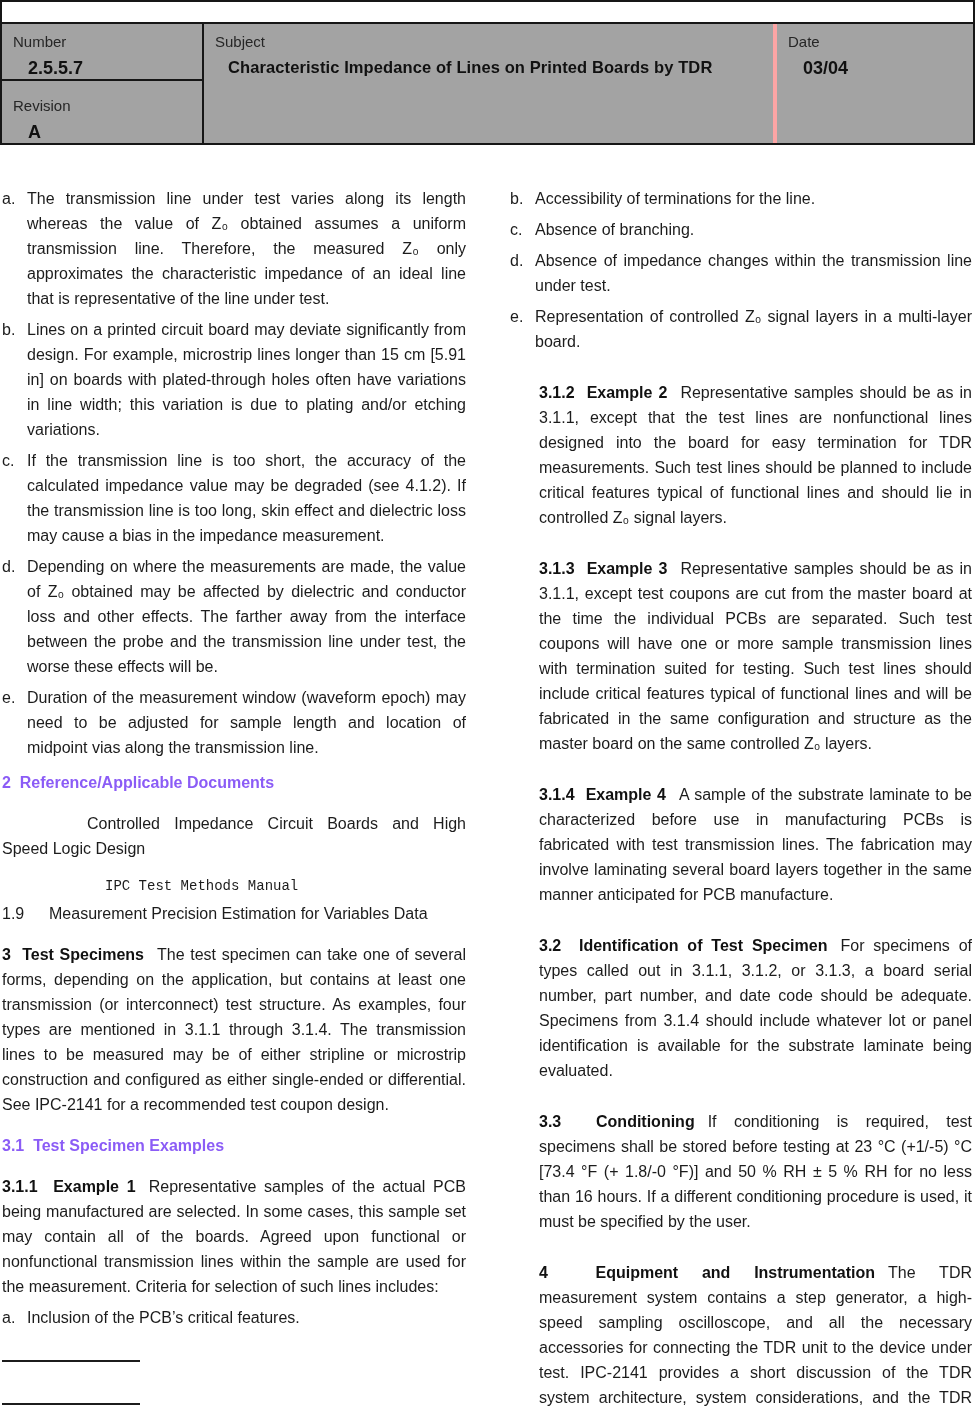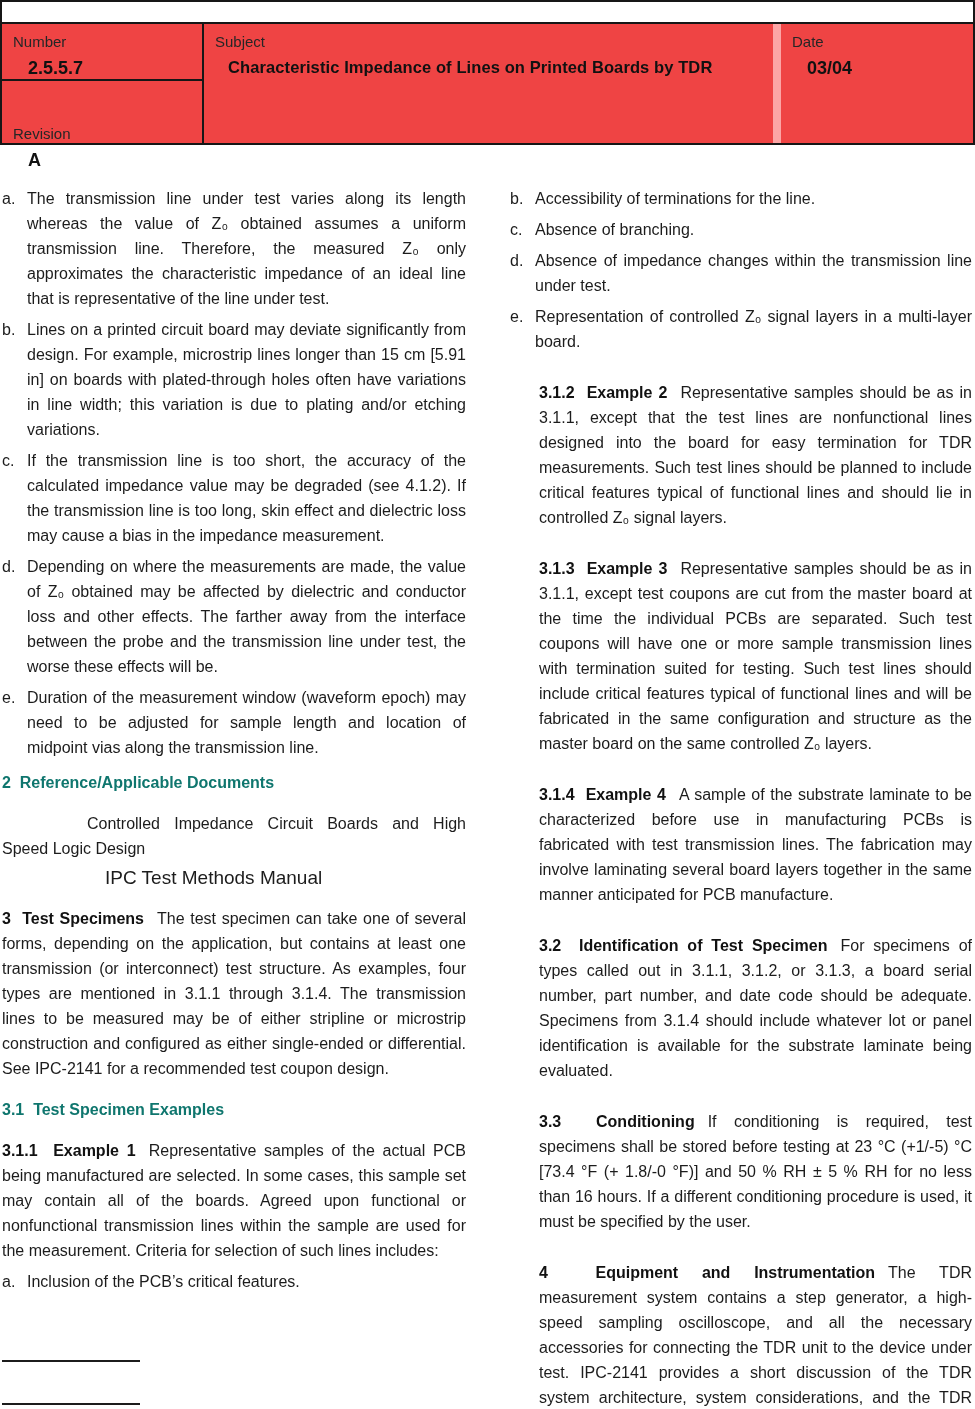--- a/index.html
+++ b/index.html
@@ -20,33 +20,33 @@
     position:absolute; left:0; top:0;
     width:975px; height:24px;
     border:2px solid #161616;
     background:#ffffff;
   }
   .hdr-table {
     position:absolute; left:0; top:22px;
     width:975px; height:123px;
     border:2px solid #161616;
     display:flex;
-    background:#ef4444;
+    background:#a3a3a3;
   }
   .col-number {
     width:202px; border-right:2px solid #161616;
     display:flex; flex-direction:column;
   }
   .cell-number {
     height:62px; border-bottom:2px solid #161616;
     padding:9px 0 0 11px;
   }
-  .cell-revision { flex:1; padding:16px 0 0 11px;margin-top:28px; }
+  .cell-revision { flex:1; padding:16px 0 0 11px; }
   .col-subject { flex:1; padding:9px 0 16px 11px; }
-  .col-date { width:200px; border-left:8px solid #fca5a5; padding:9px 0 0 11px; }
+  .col-date { width:200px; border-left:4px solid #fca5a5; padding:9px 0 0 11px; }
   .hdr-label { font-size:15px; line-height:18px; color:#262626; }
   .hdr-value { font-size:18px; font-weight:bold; margin:7px 0 0 15px; color:#111; }
   .subject-title { font-size:16.5px; font-weight:bold; margin:7px 0 0 13px; color:#111; letter-spacing:0.1px; }
 
   
   .body-cols {
     position:absolute; left:2px; top:186px;
     width:971px;
     display:flex;
   }
@@ -57,35 +57,36 @@
     position:relative;
     padding-left:25px;
     font-size:16px; line-height:25px;
     text-align:justify;
     margin-bottom:6px;
   }
   .li .mk { position:absolute; left:0; top:0; }
 
   .sec-heading {
     font-size:16px; line-height:25px;
-    font-weight:bold; color:#0f766e;
+    font-weight:bold; color:#8b5cf6;
   }
   .h2head { margin-top:10px; }
   .h31head { margin-top:16px; }
 
   .ref-entry {
     margin-top:16px;
     font-size:16px; line-height:25px;
     text-align:justify;
     text-indent:85px;
   }
   .ref-manual {
-    margin-top:4px;
-    font-size:19px; line-height:25px;
+    margin-top:13px;
+    font-size:14px; line-height:25px;
     padding-left:103px;
+    font-family:Liberation Mono, monospace;
   }
   .ref-19 {
     position:relative;
     margin-top:2px;
     padding-left:47px;
     font-size:16px; line-height:25px;
   }
   .ref-19 .mk { position:absolute; left:0; top:0; }
 
   .sec {
@@ -156,20 +157,24 @@
       </div>
       <div class="li">
         <span class="mk">e.</span>
         <span>Duration of the measurement window (waveform epoch) may need to be adjusted for sample length and location of midpoint vias along the transmission line.</span>
       </div>
 
       <div class="sec-heading h2head">2&nbsp;&nbsp;Reference/Applicable Documents</div>
 
       <p class="ref-entry">Controlled Impedance Circuit Boards and High Speed Logic Design</p>
       <p class="ref-manual">IPC Test Methods Manual</p>
+      <div class="ref-19">
+        <span class="mk">1.9</span>
+        <span>Measurement Precision Estimation for Variables Data</span>
+      </div>
 
       <p class="sec">
         <b class="lead">3&nbsp;&nbsp;Test Specimens</b><span>The test specimen can take one of several forms, depending on the application, but contains at least one transmission (or interconnect) test structure. As examples, four types are mentioned in 3.1.1 through 3.1.4. The transmission lines to be measured may be of either stripline or microstrip construction and configured as either single-ended or differential. See IPC-2141 for a recommended test coupon design.</span>
       </p>
 
       <div class="sec-heading h31head">3.1&nbsp;&nbsp;Test Specimen Examples</div>
 
       <p class="sec">
         <b class="lead">3.1.1&nbsp;&nbsp;Example 1</b><span>Representative samples of the actual PCB being manufactured are selected. In some cases, this sample set may contain all of the boards. Agreed upon functional or nonfunctional transmission lines within the sample are used for the measurement. Criteria for selection of such lines includes:</span>
       </p>

